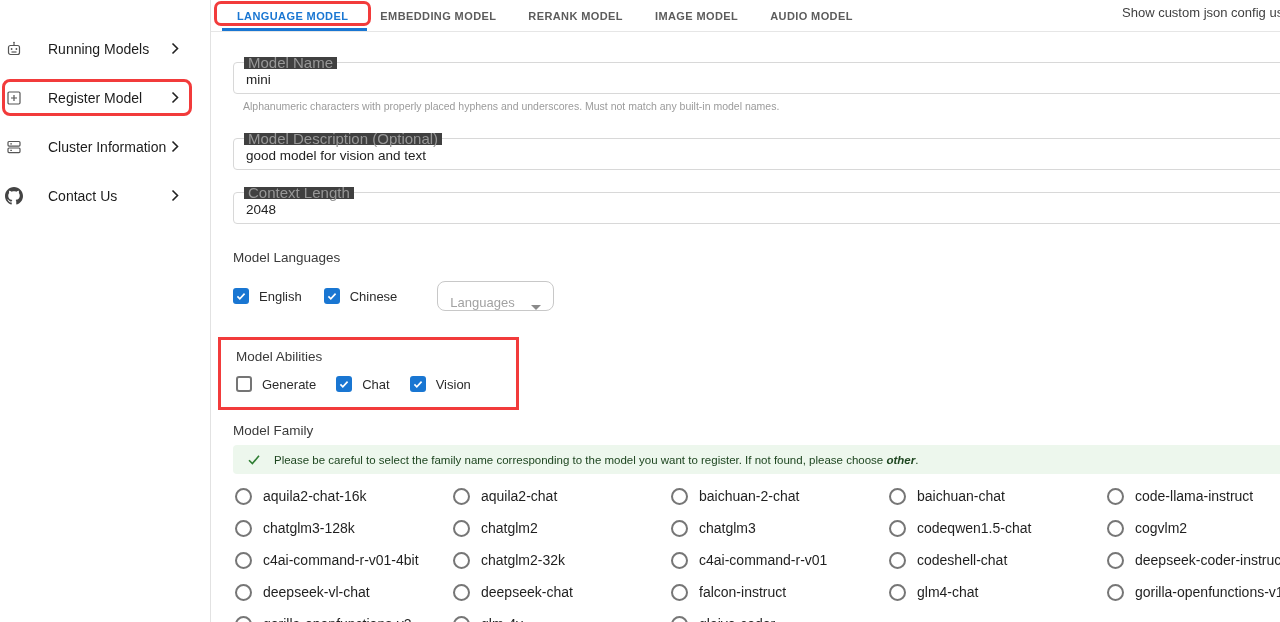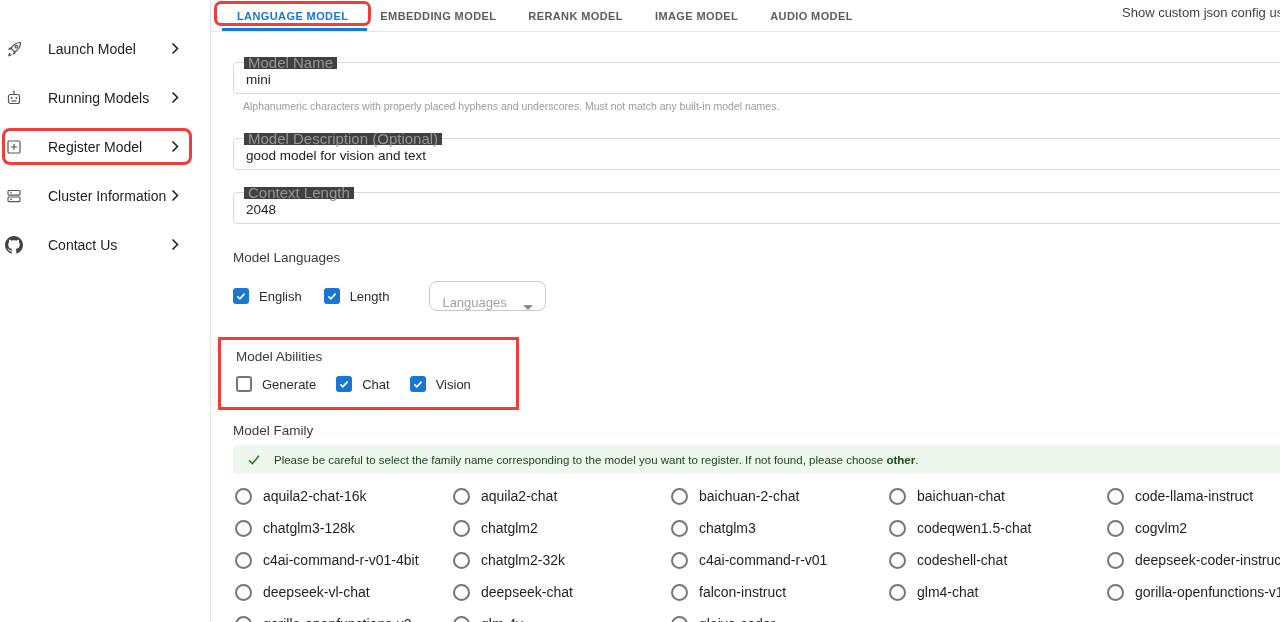--- a/index.html
+++ b/index.html
@@ -66,53 +66,36 @@
   .abilities-box { margin-top:26px; margin-left:-15px; display:inline-block;
          border:3px solid #f23b3b; border-radius:0; padding:9px 25px 14px 15px; }
   .abilities-box .check-row { margin-top:11px; height:18px;text-align:right; }
   .abilities-box .check-item { margin-right:20px; }
 
   .title-family { margin-top:13px; }
   .alert { margin-top:7px; width:1100px; height:29px; background:#edf7ed; border-radius:4px;
          display:flex; align-items:center; padding-left:14px; }
   .alert-icon { display:flex; margin-right:13px; }
   .alert-text { font-size:11.5px; color:#1e4620; }
-  .alert-text .em { font-weight:bold; }
+  .alert-text .em { font-weight:bold; font-style:italic; }
 
   .family-grid { margin-top:6px; margin-left:2px; display:grid;
          grid-template-columns:repeat(5, 218px); grid-auto-rows:32px; }
   .radio-item { display:flex; align-items:center; cursor:pointer; }
   .radio { width:17px; height:17px; border:2px solid #767676; border-radius:50%; flex:none;
          background:#fff; }
   .radio-label { margin-left:11px; font-size:14px; color:#1f1f1f; white-space:nowrap; }
 </style>
 </head>
 <body>
 
 <div class="app">
 
   <div class="sidebar">
     <div id="sidebar-list">
-        <div class="nav-item">
-    <span class="nav-icon">
-            <svg width="18" height="18" viewBox="0 0 18 18" fill="none" stroke="#555" stroke-width="1.2">
-              <path d="M15.5 2.5c-4 0-7.4 2.2-9.4 5.9l3.5 3.5c3.7-2 5.9-5.4 5.9-9.4z"></path>
-              <circle cx="11.3" cy="6.7" r="1.3"></circle>
-              <path d="M6.3 8.6L3.6 9.5l2-2"></path>
-              <path d="M9.4 11.7l-.9 2.7 2-2"></path>
-              <path d="M5.2 12.8c-1 1-1.4 2.9-1.4 2.9s1.9-.4 2.9-1.4"></path>
-            </svg>
-          </span>
-    <span class="nav-label">Launch Model</span>
-    <span class="nav-chevron">
-      <svg width="9" height="13" viewBox="0 0 9 13">
-        <path d="M1.5 1.5l5 5-5 5" stroke="#222" stroke-width="1.6" fill="none"></path>
-      </svg>
-    </span>
-  </div>
         <div class="nav-item">
     <span class="nav-icon">
             <svg width="18" height="18" viewBox="0 0 18 18" fill="none" stroke="#555" stroke-width="1.2">
               <rect x="3.5" y="5.5" width="11" height="9" rx="2"></rect>
               <path d="M9 5.5V3.6"></path>
               <circle cx="9" cy="2.7" r="0.9" fill="#555" stroke="none"></circle>
               <circle cx="6.6" cy="9" r="0.9" fill="#555" stroke="none"></circle>
               <circle cx="11.4" cy="9" r="0.9" fill="#555" stroke="none"></circle>
               <path d="M6.5 12h5"></path>
             </svg>
@@ -219,21 +202,21 @@
                 </svg>
               </span>
     <span class="check-label">English</span>
   </span>
             <span class="check-item">
     <span class="cb checked">
                 <svg width="12" height="12" viewBox="0 0 16 16">
                   <path d="M3.2 8.6l3.2 3.2 6.4-7" stroke="#fff" stroke-width="2.2" fill="none"></path>
                 </svg>
               </span>
-    <span class="check-label">Length</span>
+    <span class="check-label">Chinese</span>
   </span>
           </span>
         <span class="select">
           <span class="select-label">Languages</span>
           <span class="select-caret"></span>
         </span>
       </div>
 
       <div class="abilities-box">
         <div class="section-title">Model Abilities</div>

